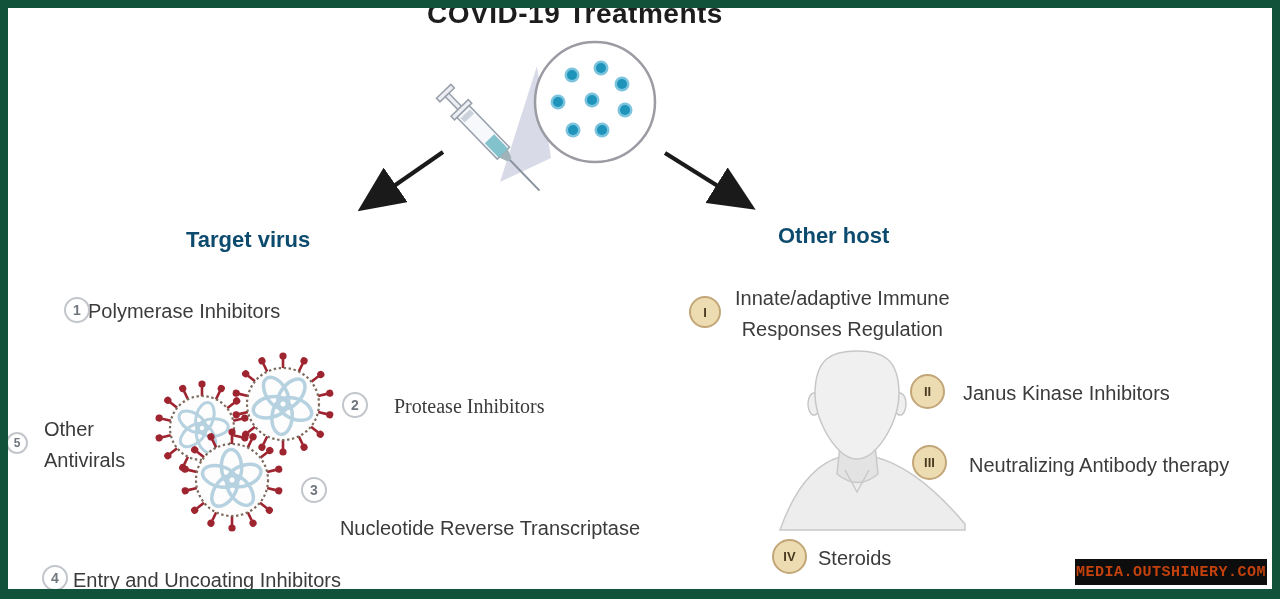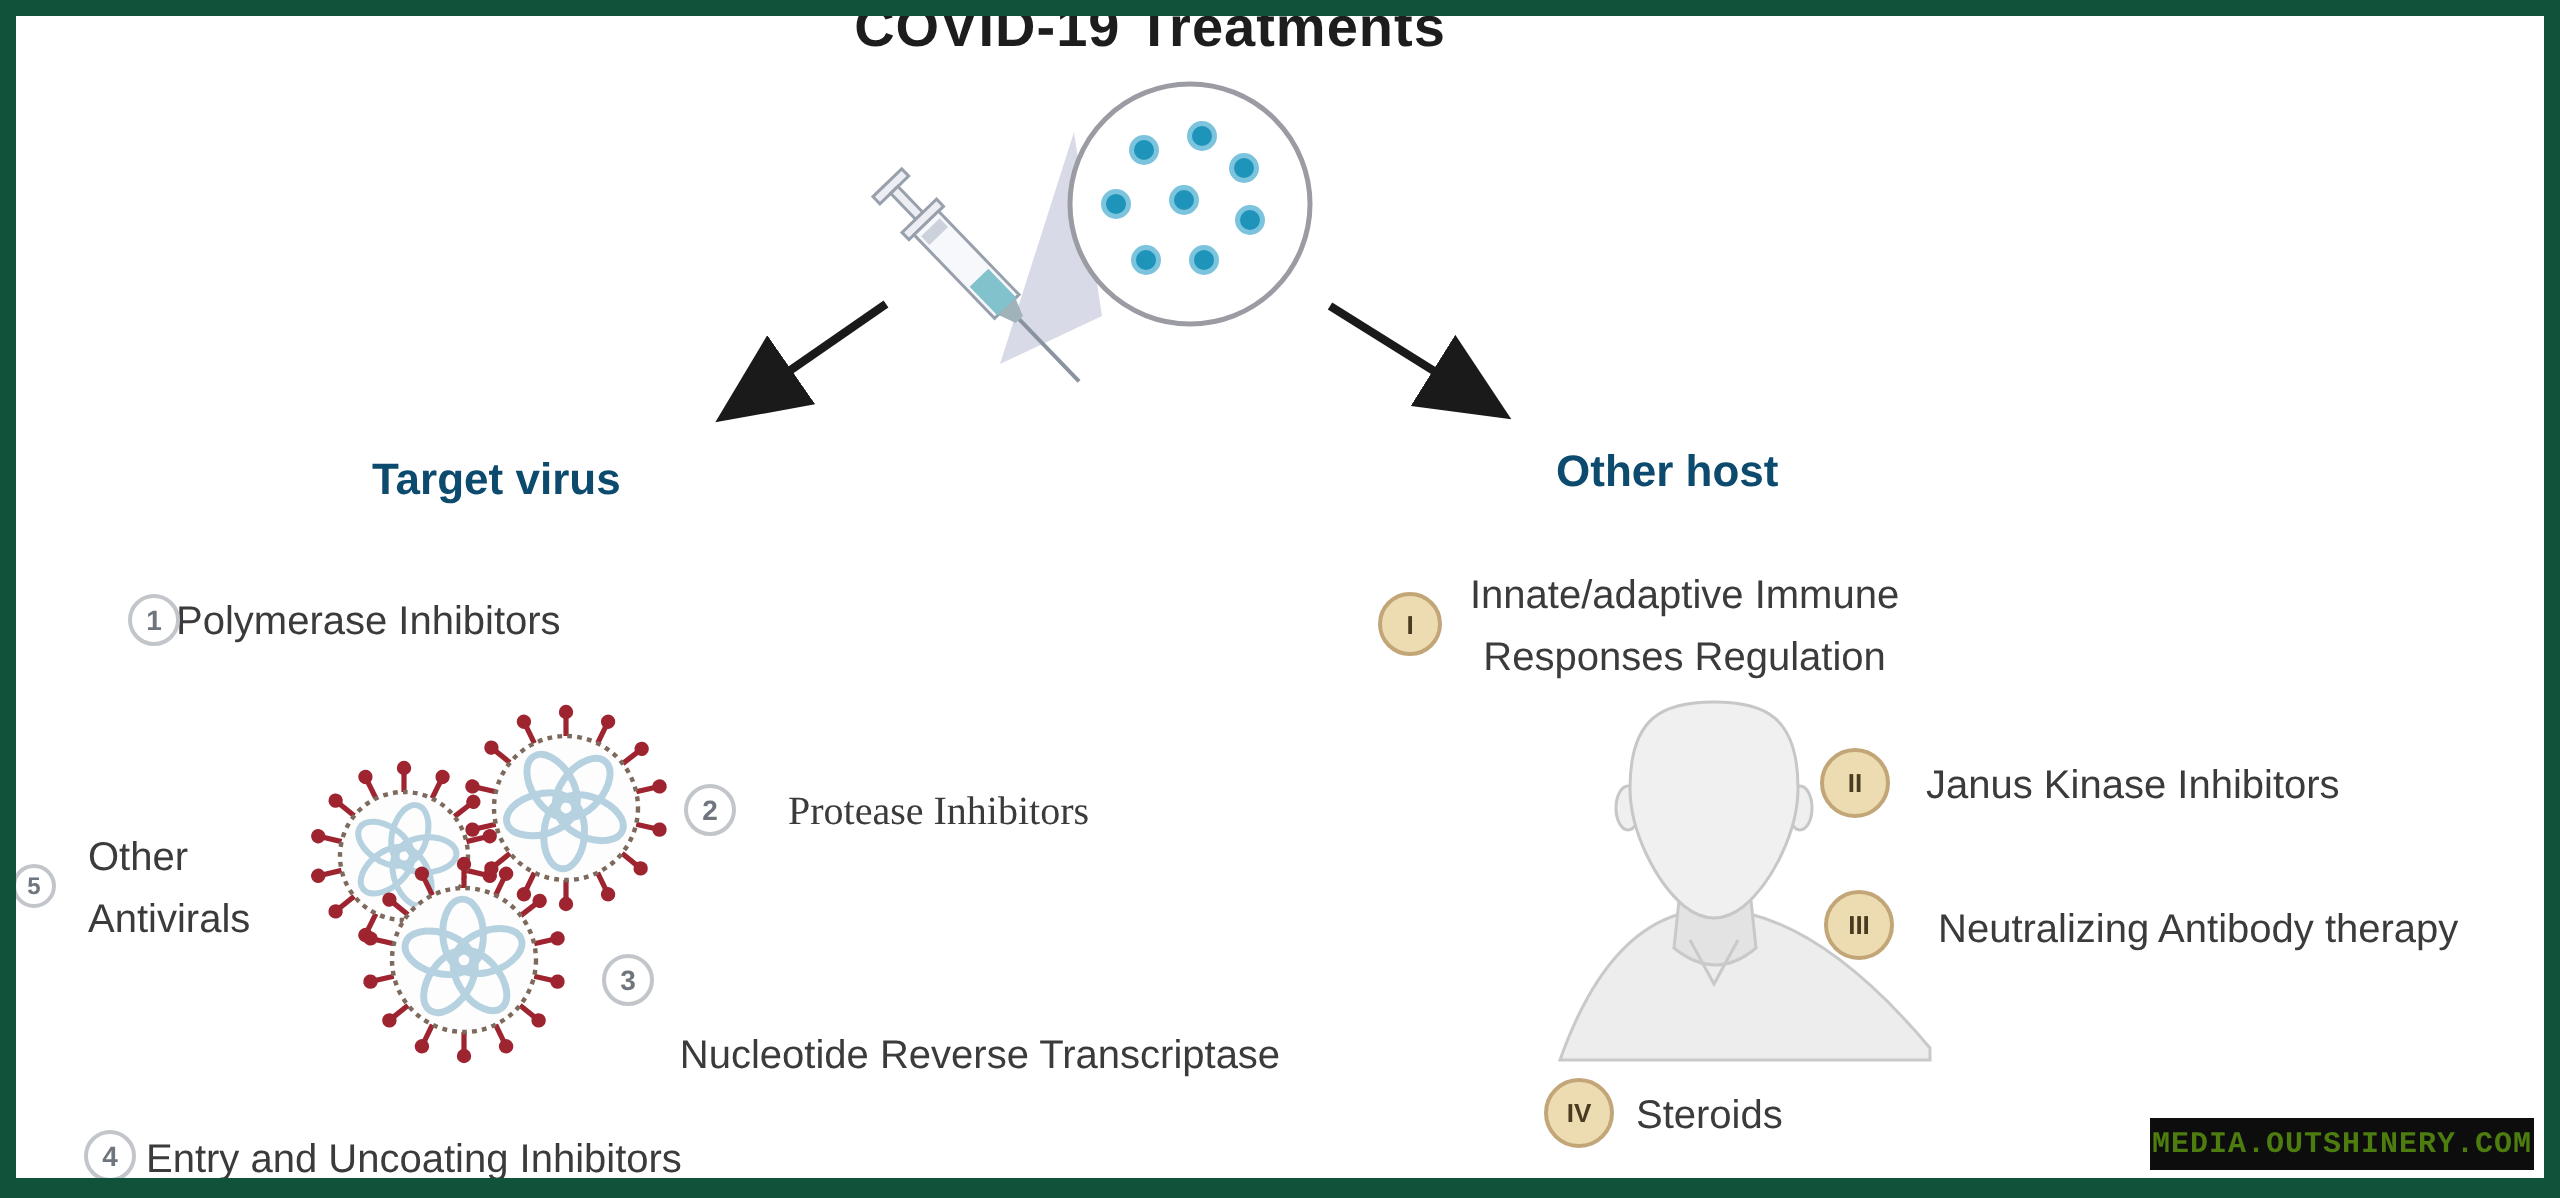--- a/index.html
+++ b/index.html
@@ -54,21 +54,21 @@
   #label-II{left:963px;top:378px;}
   #badge-III{left:912px;top:445px;width:35px;height:35px;}
   #label-III{left:953px;top:450px;margin-left:16px;}
   #badge-IV{left:772px;top:539px;width:35px;height:35px;}
   #label-IV{left:818px;top:543px;}
 
   .gfx{position:absolute;left:0;top:0;z-index:2;}
 
   .watermark{
     position:absolute;left:1075px;top:559px;width:192px;height:26px;
-    background:#0d0d0d;color:#4d7c0f;z-index:20;
+    background:#0d0d0d;color:#c2410c;z-index:20;
     font-family:"Liberation Mono", monospace;font-size:15px;font-weight:bold;
     display:flex;align-items:center;justify-content:center;letter-spacing:.5px;
   }
 </style>
 </head>
 <body>
 
 <div id="canvas">
 
   <svg class="gfx" width="1280" height="599" viewBox="0 0 1280 599">

